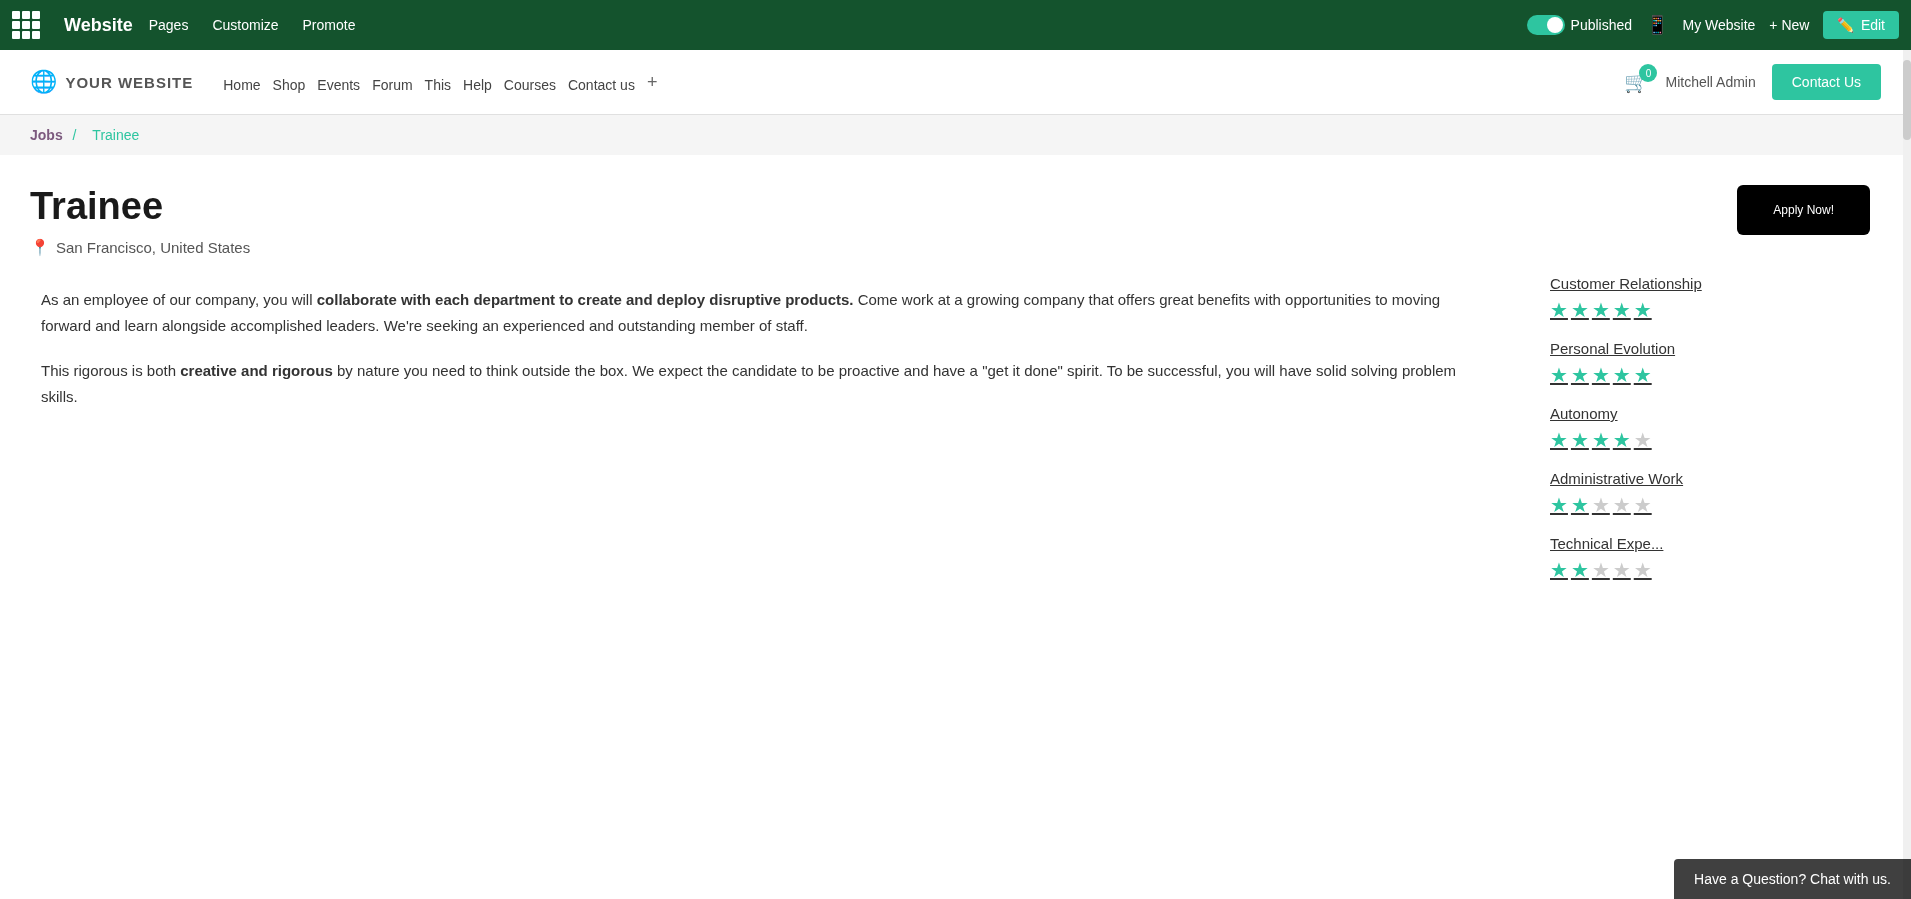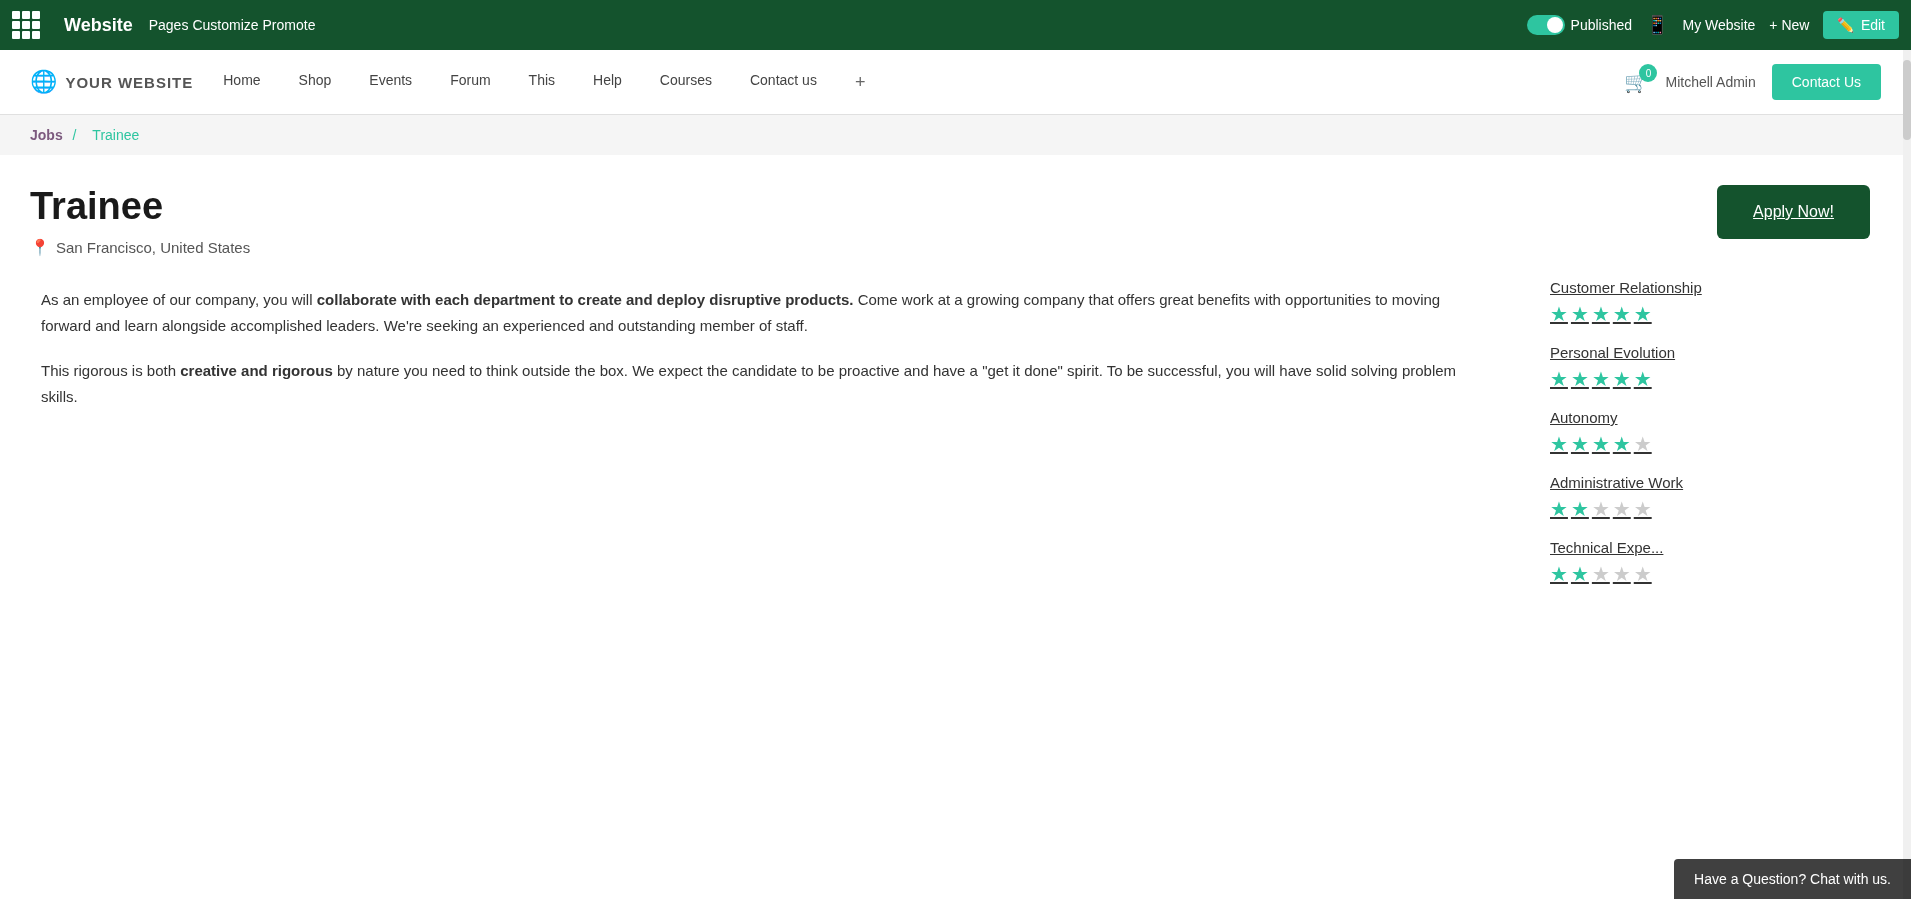--- a/index.html
+++ b/index.html
@@ -10,21 +10,21 @@
       background: #14532d;
       color: #fff;
       height: 50px;
       display: flex;
       align-items: center;
       padding: 0 12px;
       gap: 8px;
     }
     .admin-bar-left { display: flex; align-items: center; gap: 16px; flex: 1; }
     .admin-bar-brand { font-size: 18px; font-weight: bold; color: #fff; }
-    .admin-bar-nav { display: flex; gap: 4px; }
+    .admin-bar-nav { display: flex; gap: 24px; }
     .admin-bar-nav span { color: #fff; cursor: pointer; font-size: 14px; }
     .admin-bar-right { display: flex; align-items: center; gap: 14px; }
     .toggle-wrap { display: flex; align-items: center; gap: 6px; }
     .toggle { width: 38px; height: 20px; background: #2ec5a0; border-radius: 10px; position: relative; }
     .toggle::after { content: ''; position: absolute; width: 16px; height: 16px; background: #fff; border-radius: 50%; top: 2px; right: 2px; }
     .published-label { color: #fff; font-size: 14px; }
     .mobile-icon { color: #fff; font-size: 18px; cursor: pointer; }
     .my-website-btn { color: #fff; font-size: 14px; cursor: pointer; }
     .new-btn { color: #fff; font-size: 14px; cursor: pointer; display: flex; align-items: center; gap: 4px; }
     .edit-btn { background: #2ec5a0; color: #fff; padding: 6px 14px; border-radius: 4px; font-size: 14px; cursor: pointer; display: flex; align-items: center; gap: 6px; }
@@ -37,21 +37,21 @@
       border-bottom: 1px solid #e0e0e0;
       height: 65px;
       display: flex;
       align-items: center;
       padding: 0 30px;
       gap: 0;
     }
     .navbar-brand { display: flex; align-items: center; gap: 8px; margin-right: 30px; }
     .brand-globe { font-size: 22px; color: #999; }
     .brand-name { font-size: 15px; font-weight: bold; color: #555; letter-spacing: 1px; }
-    .navbar-links { display: flex; align-items: flex-start; gap: 38px; flex: 1; }
+    .navbar-links { display: flex; align-items: flex-end; gap: 12px; flex: 1; }
     .navbar-links a { color: #444; text-decoration: none; font-size: 14px; }
     .navbar-plus { font-size: 18px; color: #666; cursor: pointer; }
     .navbar-right { display: flex; align-items: center; gap: 16px; }
     .cart-btn { position: relative; color: #555; font-size: 20px; cursor: pointer; }
     .cart-badge { background: #2ec5a0; color: #fff; font-size: 10px; border-radius: 50%; width: 18px; height: 18px; display: flex; align-items: center; justify-content: center; position: absolute; top: -6px; right: -8px; }
     .admin-name { color: #555; font-size: 14px; cursor: pointer; }
     .contact-us-btn { background: #2ec5a0; color: #fff; padding: 10px 20px; border-radius: 4px; font-size: 14px; cursor: pointer; border: none; font-weight: 500; }
 
     
     .breadcrumb {
@@ -71,30 +71,29 @@
       max-width: 1900px;
     }
     .content-left { flex: 1; padding-right: 60px; }
     .content-right { width: 320px; min-width: 280px; }
 
     .job-title { font-size: 38px; font-weight: bold; color: #1a1a1a; margin-bottom: 10px; }
     .job-location { display: flex; align-items: center; gap: 6px; color: #555; font-size: 15px; margin-bottom: 30px; }
     .location-icon { font-size: 16px; color: #555; }
 
     .apply-btn {
-      background: #14532d;
+      background: #000000;
       color: #fff;
       padding: 18px 36px;
       border-radius: 6px;
-      font-size: 16px;
+      font-size: 12px;
       cursor: pointer;
       border: none;
       font-weight: 500;
       white-space: nowrap;
-      text-decoration: underline;
     }
 
     .job-desc { font-size: 15px; line-height: 1.7; color: #333; margin-bottom: 20px; margin-left: 11px; }
     .job-desc strong { font-weight: bold; }
 
     
     .rating-section { margin-bottom: 18px; }
     .rating-label { font-size: 15px; color: #333; margin-bottom: 6px; font-weight: 400; }
     .stars { display: flex; gap: 3px; }
     .star-filled { color: #2ec5a0; font-size: 20px; }

